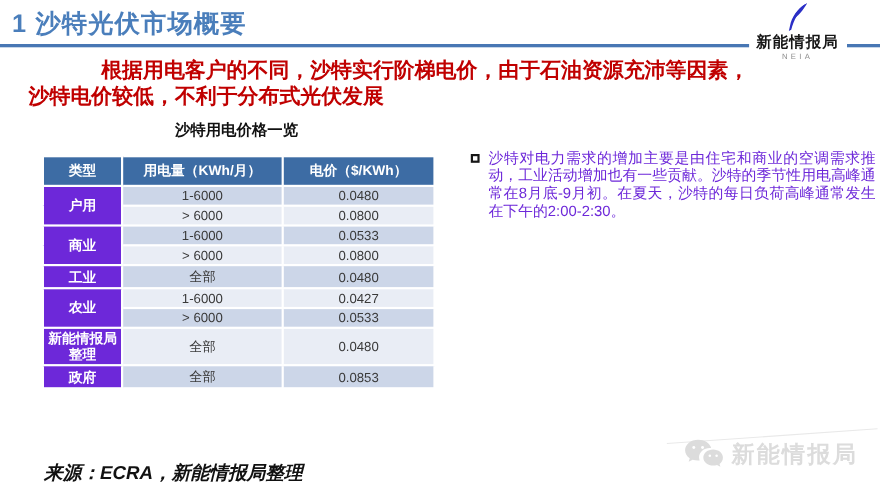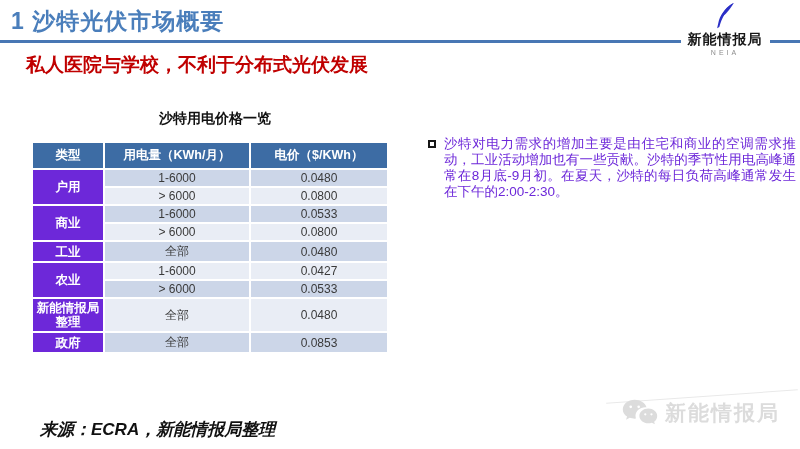--- a/index.html
+++ b/index.html
@@ -41,21 +41,21 @@
     font-size: 19px; font-weight: bold; color: #c00000; line-height: 24px;
   }
   .headline-line1 { padding-left: 66px; }
 
   
   .table-title {
     position: absolute; left: 37px; top: 110px; width: 356px;
     text-align: center; font-size: 14px; font-weight: bold; color: #111111; font-family: Liberation Mono, monospace;
   }
   .price-table {
-    position: absolute; left: 31px; top: 141px; width: 356px;
+    position: absolute; left: 38px; top: 141px; width: 356px;
     border-collapse: collapse; table-layout: fixed;
   }
   .price-table col.c-type  { width: 72px; }
   .price-table col.c-usage { width: 146px; }
   .price-table col.c-price { width: 138px; }
   .price-table th, .price-table td { border: 2px solid #ffffff; }
   .price-table th {
     background: #3d6ca4; color: #ffffff; font-size: 12.5px; font-weight: bold;
     height: 27px; text-align: center; padding: 2px 3px;
   }
@@ -108,21 +108,22 @@
 <div class="logo">
   <svg class="logo-feather" viewBox="0 0 32 32" width="30" height="28" aria-hidden="true">
     <path d="M26 1 C 19 4 12 12 9 21 L 7 30 L 9.5 28.5 C 12 19 17 9 26 1 Z" fill="#2b2fc6"></path>
     <path d="M26 1 C 21 3 14 10 11 18 C 16 15 22 8 26 1 Z" fill="#2b2fc6"></path>
   </svg>
   <span class="logo-name">新能情报局</span>
   <div class="logo-neia">NEIA</div>
 </div>
 
 <div class="headline">
-  <div class="headline-line2">私人医院与学校，不利于分布式光伏发展</div>
+  <div class="headline-line1">根据用电客户的不同，沙特实行阶梯电价，由于石油资源充沛等因素，</div>
+  <div class="headline-line2">沙特电价较低，不利于分布式光伏发展</div>
 </div>
 
 <div class="table-title">沙特用电价格一览</div>
 <table class="price-table">
   <colgroup>
       <col class="c-type">
       <col class="c-usage">
       <col class="c-price">
     </colgroup>
   <thead>

